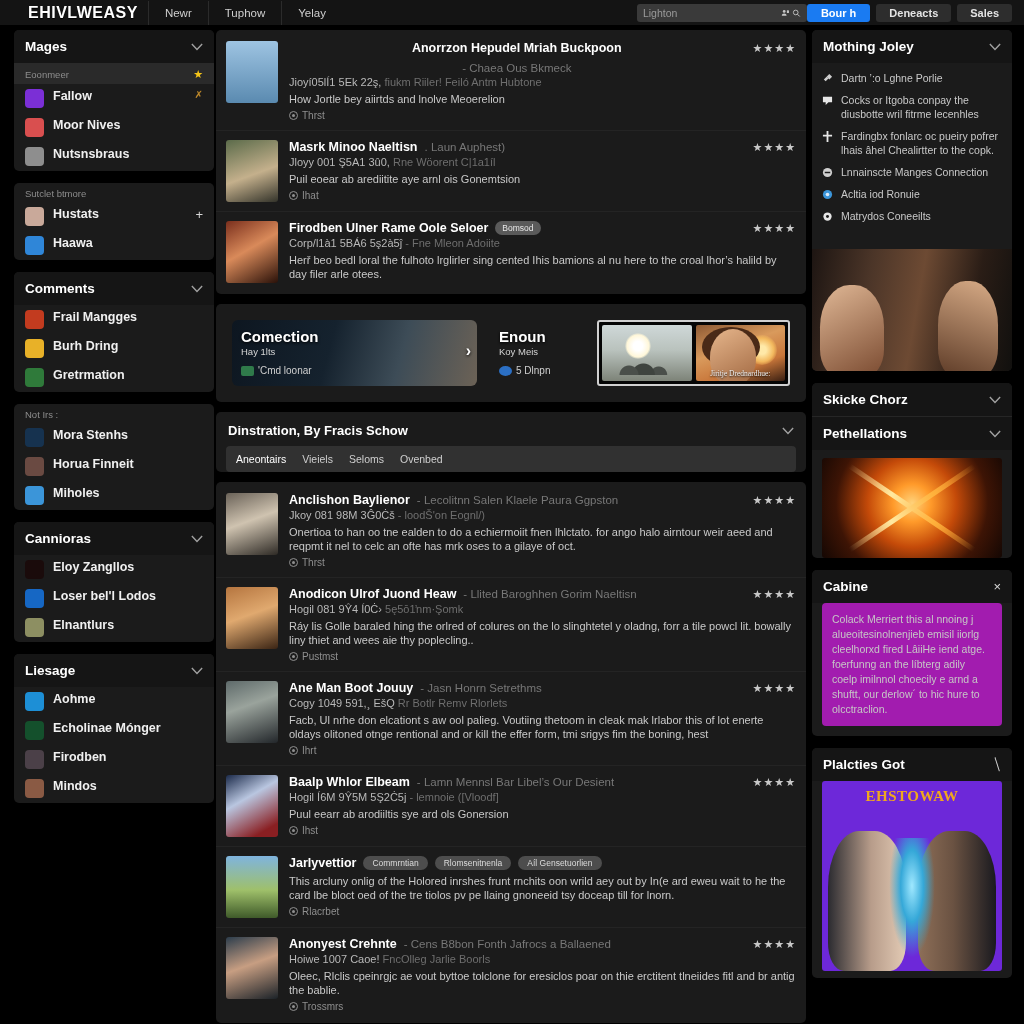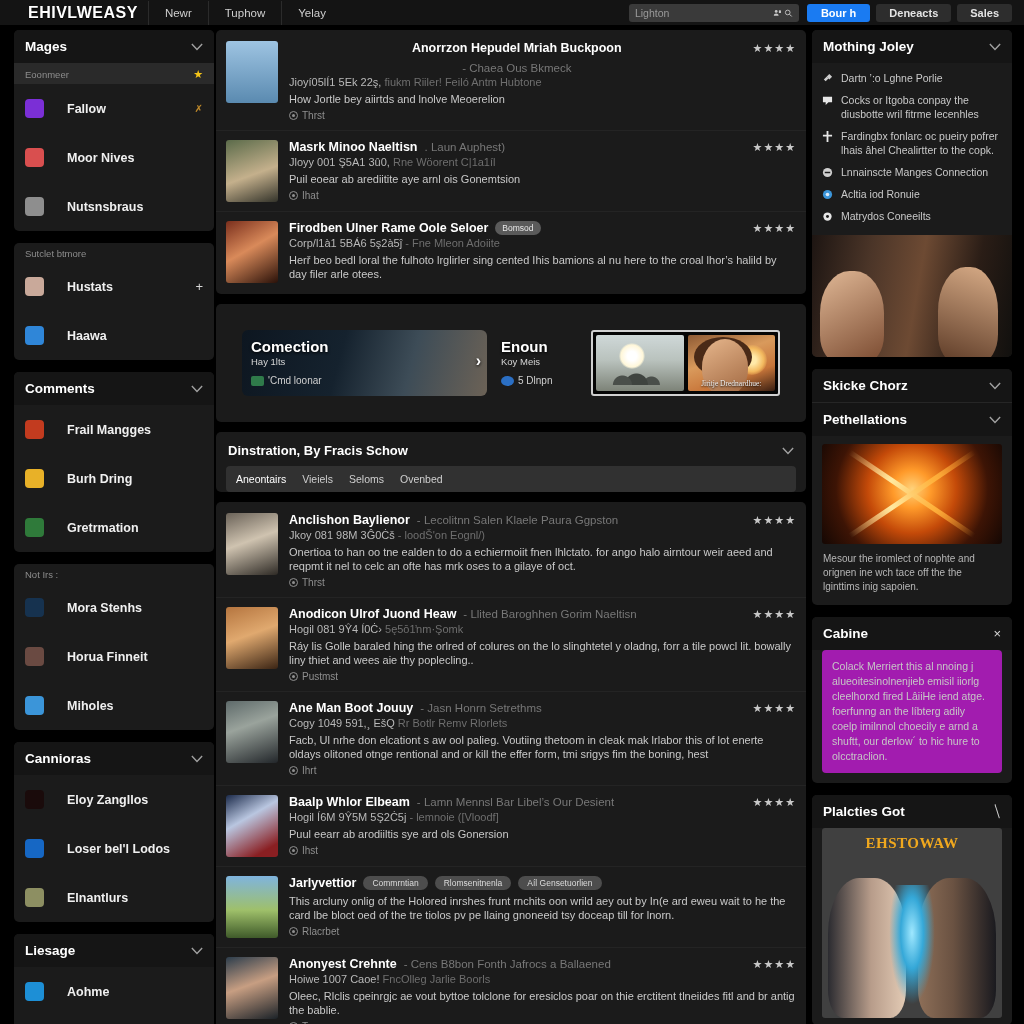--- a/index.html
+++ b/index.html
@@ -21,21 +21,21 @@
     padding: 0 10px 0 22px; text-shadow: 0 1px 1px #000;
   }
   .nav-item {
     color: #cfcfcf; font-size: 11.5px; padding: 4px 16px;
     border-left: 1px solid #2b2b2b; line-height: 16px;
   }
   .nav-item:first-of-type { border-left: none; }
   .hdr-spacer { flex: 1; }
   .search-wrap {
     display: flex; align-items: center; background: #3a3a3a; border-radius: 3px;
-    height: 18px; width: 170px; padding: 0 6px; margin-right: 8px;
+    height: 18px; width: 170px; padding: 0 6px; 
   }
   .search-input {
     background: transparent; border: none; outline: none; color: #cfcfcf;
     font-size: 10.5px; flex: 1; font-family: "Liberation Sans", sans-serif;
   }
   .search-input::placeholder { color: #9a9a9a; }
   .hdr-icon { width: 12px; height: 12px; opacity: .85; margin-left: 3px; }
   .btn-primary {
     background: #1a7bf2; color: #fff; font-size: 11px; font-weight: bold;
     padding: 3px 14px; border-radius: 3px; margin-right: 6px;
@@ -63,21 +63,21 @@
   }
   .card-title { color: #fff; font-weight: bold; font-size: 13.5px; }
   .chev { width: 12px; height: 8px; opacity: .75; }
   .xmark { color: #d8d8d8; font-size: 13px; line-height: 10px; }
 
   
   .sub-label { color: #8d8d8d; font-size: 9.5px; padding: 5px 11px 3px; }
   .sub-label.hl { background: #2a2a2a; display: flex; justify-content: space-between; align-items: center; }
   .star { color: #f5c518; font-size: 11px; }
   .side-row {
-    display: flex; align-items: center; gap: 23px; padding: 15px 11px;
+    display: flex; gap: 9px; padding: 5px 11px;
   }
   .side-row .label { color: #f0f0f0; font-size: 12.5px; font-weight: bold; flex: 1; }
   .tag-x { color: #c08a2a; font-size: 10px; }
   .plus { color: #d8d8d8; font-size: 13px; }
   .sq { width: 19px; height: 19px; border-radius: 4px; flex: 0 0 19px; }
 
   
   .list-card { background: #1b1b1b; border-radius: 5px; margin-bottom: 10px; padding: 2px 0; }
   .row {
     display: flex; gap: 11px; padding: 9px 10px;
@@ -99,21 +99,21 @@
   .circ::after { content: ""; position: absolute; inset: 2px; background: #8f8f8f; border-radius: 50%; }
   .stars { color: #c8c8c8; font-size: 11px; letter-spacing: 1px; white-space: nowrap; padding-top: 1px; }
   .badge {
     background: #5a5a5a; color: #e8e8e8; font-size: 8.5px; padding: 2px 7px;
     border-radius: 8px; white-space: nowrap;
   }
   .chips { display: flex; gap: 7px; align-items: center; }
   .chip { background: #4d4d4d; color: #dcdcdc; font-size: 8.5px; padding: 2px 9px; border-radius: 9px; white-space: nowrap; }
 
   
-  .carousel { background: #1b1b1b; border-radius: 5px; margin-bottom: 10px; padding: 26px; display: flex; gap: 12px; }
+  .carousel { background: #1b1b1b; border-radius: 5px; margin-bottom: 10px; padding: 16px; display: flex; gap: 20px; }
   .promo {
     width: 245px; height: 66px; border-radius: 6px; position: relative; overflow: hidden;
     background: linear-gradient(105deg,#0d1620 0%,#15222e 40%,#3d4c57 68%,#6c6256 100%);
     flex: 0 0 245px;
   }
   .promo.two {
     width: 80px; flex: 0 0 80px; background: transparent;
   }
   .promo-txt { position: absolute; left: 9px; top: 8px; }
   .promo-title { color: #fff; font-weight: bold; font-size: 15px; text-shadow: 0 1px 3px #000; }
@@ -142,41 +142,41 @@
 
   
   .sec-card { background: #1b1b1b; border-radius: 5px; margin-bottom: 10px; }
   .sec-head { display: flex; justify-content: space-between; align-items: center; padding: 11px 12px 8px; }
   .sec-title { color: #fff; font-weight: bold; font-size: 13px; }
   .tabbar { background: #313131; border-radius: 4px; margin: 0 10px 10px; padding: 7px 10px; display: flex; gap: 16px; }
   .tab { color: #cfcfcf; font-size: 10.5px; }
   .tab.active { color: #fff; }
 
   
-  .bullets { padding: 4px 10px 8px; }
+  .bullets { padding: 4px 10px 22px; }
   .bullet { display: flex; gap: 8px; padding: 4px 0; align-items: flex-start; }
   .b-ico { width: 11px; height: 11px; flex: 0 0 11px; margin-top: 2px; }
   .b-txt { color: #c9c9c9; font-size: 10.5px; line-height: 14px; }
   .rail-img { width: 100%; height: 122px; display: block; }
   .rail-img.pair { background: linear-gradient(100deg,#1d1512 0%,#4b3528 28%,#6d4a33 52%,#2a1d16 78%,#11100e 100%); position: relative; overflow: hidden; }
   .rail-img.fire {
     background: radial-gradient(circle at 50% 45%, #ffd27a 0%, #ff9a2a 18%, #c44a09 42%, #3d1405 72%, #140703 100%);
     position: relative; overflow: hidden; margin: 8px 10px 0; width: auto; border-radius: 3px; height: 100px;
   }
   .fire-x::before, .fire-x::after {
     content: ""; position: absolute; left: 50%; top: 50%; width: 150px; height: 5px;
     background: linear-gradient(90deg,transparent,#ffe9a0,#ffb23c,transparent);
     transform-origin: center;
   }
   .fire-x::before { transform: translate(-50%,-50%) rotate(34deg); }
   .fire-x::after { transform: translate(-50%,-50%) rotate(-34deg); }
   .rail-cap { color: #b6b6b6; font-size: 10px; line-height: 14px; padding: 8px 11px 11px; }
   .panel-body { background: #a21caf; margin: 0 10px 10px; border-radius: 4px; padding: 9px 10px; color: #c6c6c6; font-size: 10.5px; line-height: 15px; }
   .pencil { color: #d8d8d8; font-size: 11px; transform: rotate(-45deg); }
-  .poster { margin: 0 10px 7px; height: 190px; border-radius: 3px; position: relative; overflow: hidden; background: #404040; }
+  .poster { margin: 0 10px 7px; height: 190px; border-radius: 3px; position: relative; overflow: hidden; background: #6d28d9; }
   .poster-title { position: absolute; top: 7px; left: 0; right: 0; text-align: center; color: #f0a81e; font-weight: bold; font-size: 15px; letter-spacing: .5px; font-family: "Liberation Serif", serif; }
   .pface { position: absolute; bottom: 0; width: 78px; height: 140px; border-radius: 40% 40% 20% 20%; }
   .pface.l { left: 6px; background: linear-gradient(90deg,#2b2b30 0%,#b79c8a 55%,#e3cbb5 100%); }
   .pface.r { right: 6px; background: linear-gradient(270deg,#1a1a1f 0%,#6a5242 55%,#8e6f58 100%); }
   .pglow { position: absolute; left: 50%; top: 30%; transform: translateX(-50%); width: 46px; height: 120px;
     background: radial-gradient(ellipse at 50% 40%, #9fe8ff 0%, #35a8d8 35%, transparent 70%); }
 
   .side-card-sep { height: 1px; background: #262626; }
 </style>
 </head>
@@ -635,21 +635,20 @@
           </svg>
         </div>
         <div class="side-card-sep"></div>
         <div class="card-head">
           <div class="card-title">Pethellations</div>
           <svg class="chev" viewBox="0 0 14 9">
             <polyline points="1,1 7,7.5 13,1" fill="none" stroke="#d0d0d0" stroke-width="1.6"></polyline>
           </svg>
         </div>
         <div class="rail-img fire fire-x"></div>
-        <div class="rail-cap">Mesour the iromlect of nophte and orignen ine wch tace off the the lginttims inig sapoien.</div>
       </div>
 
       <div class="card">
         <div class="card-head">
           <div class="card-title">Cabine</div>
           <div class="xmark">×</div>
         </div>
         <div class="panel-body">Colack Merriert this al nnoing j alueoitesinolnenjieb emisil iiorlg cleelhorxd fired LâiiHe iend atge. foerfunng an the líbterg adily coelp imilnnol choecily e arnd a shuftt, our derlow´ to hic hure to olcctraclion.</div>
       </div>
 

